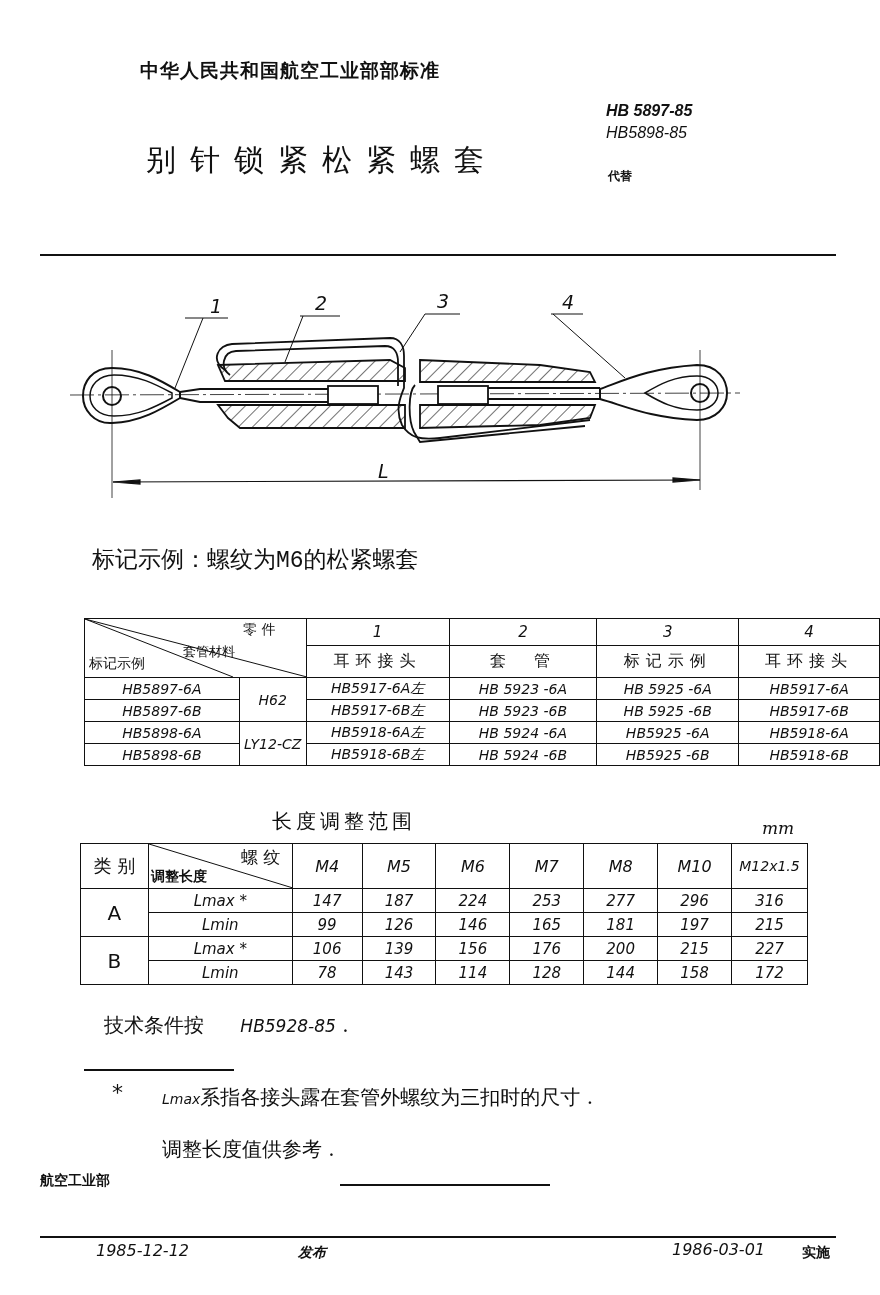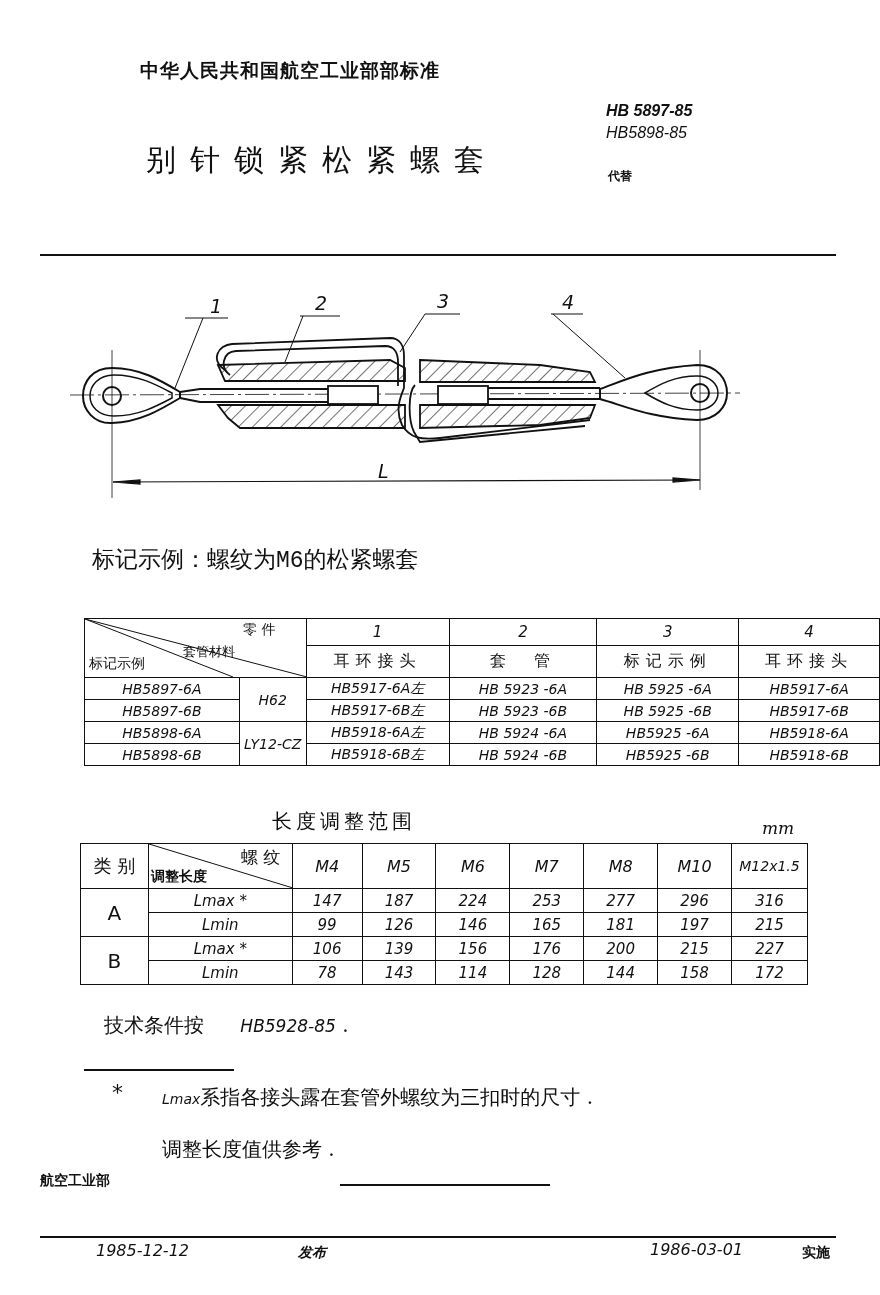--- a/index.html
+++ b/index.html
@@ -44,21 +44,21 @@
   #tech { left: 104px; top: 1012px; font-size: 20px; font-family: "DejaVu Serif", serif; }
   #tech .code { font-family: "DejaVu Sans", sans-serif; font-style: italic; font-size: 17px; margin-left: 30px; }
   #note-star { left: 112px; top: 1080px; font-size: 22px; }
   #note-1 { left: 162px; top: 1084px; font-size: 20px; font-family: "DejaVu Serif", serif; }
   #note-1 .code { font-family: "DejaVu Sans", sans-serif; font-style: italic; font-size: 14px; }
   #note-2 { left: 162px; top: 1136px; font-size: 20px; font-family: "DejaVu Serif", serif; }
 
   #footer-org { left: 40px; top: 1172px; font-size: 14px; font-weight: bold; }
   #footer-date1 { left: 96px; top: 1241px; font-size: 16px; font-style: italic; }
   #footer-publish { left: 298px; top: 1244px; font-size: 14px; font-weight: bold; font-style: italic; }
-  #footer-date2 { left: 650px; top: 1240px; font-size: 16px; font-style: italic; text-align: center; }
+  #footer-date2 { left: 672px; top: 1240px; font-size: 16px; font-style: italic; text-align: center; }
   #footer-implement { left: 802px; top: 1244px; font-size: 14px; font-weight: bold; }
 </style>
 </head>
 <body>
 
 <div id="org-header" class="abs">中华人民共和国航空工业部部标准</div>
 <div id="doc-title" class="abs">别针锁紧松紧螺套</div>
 <div id="std-codes" class="abs">
   <div class="c1 hand">HB 5897-85</div>
   <div class="hand">HB5898-85</div>

